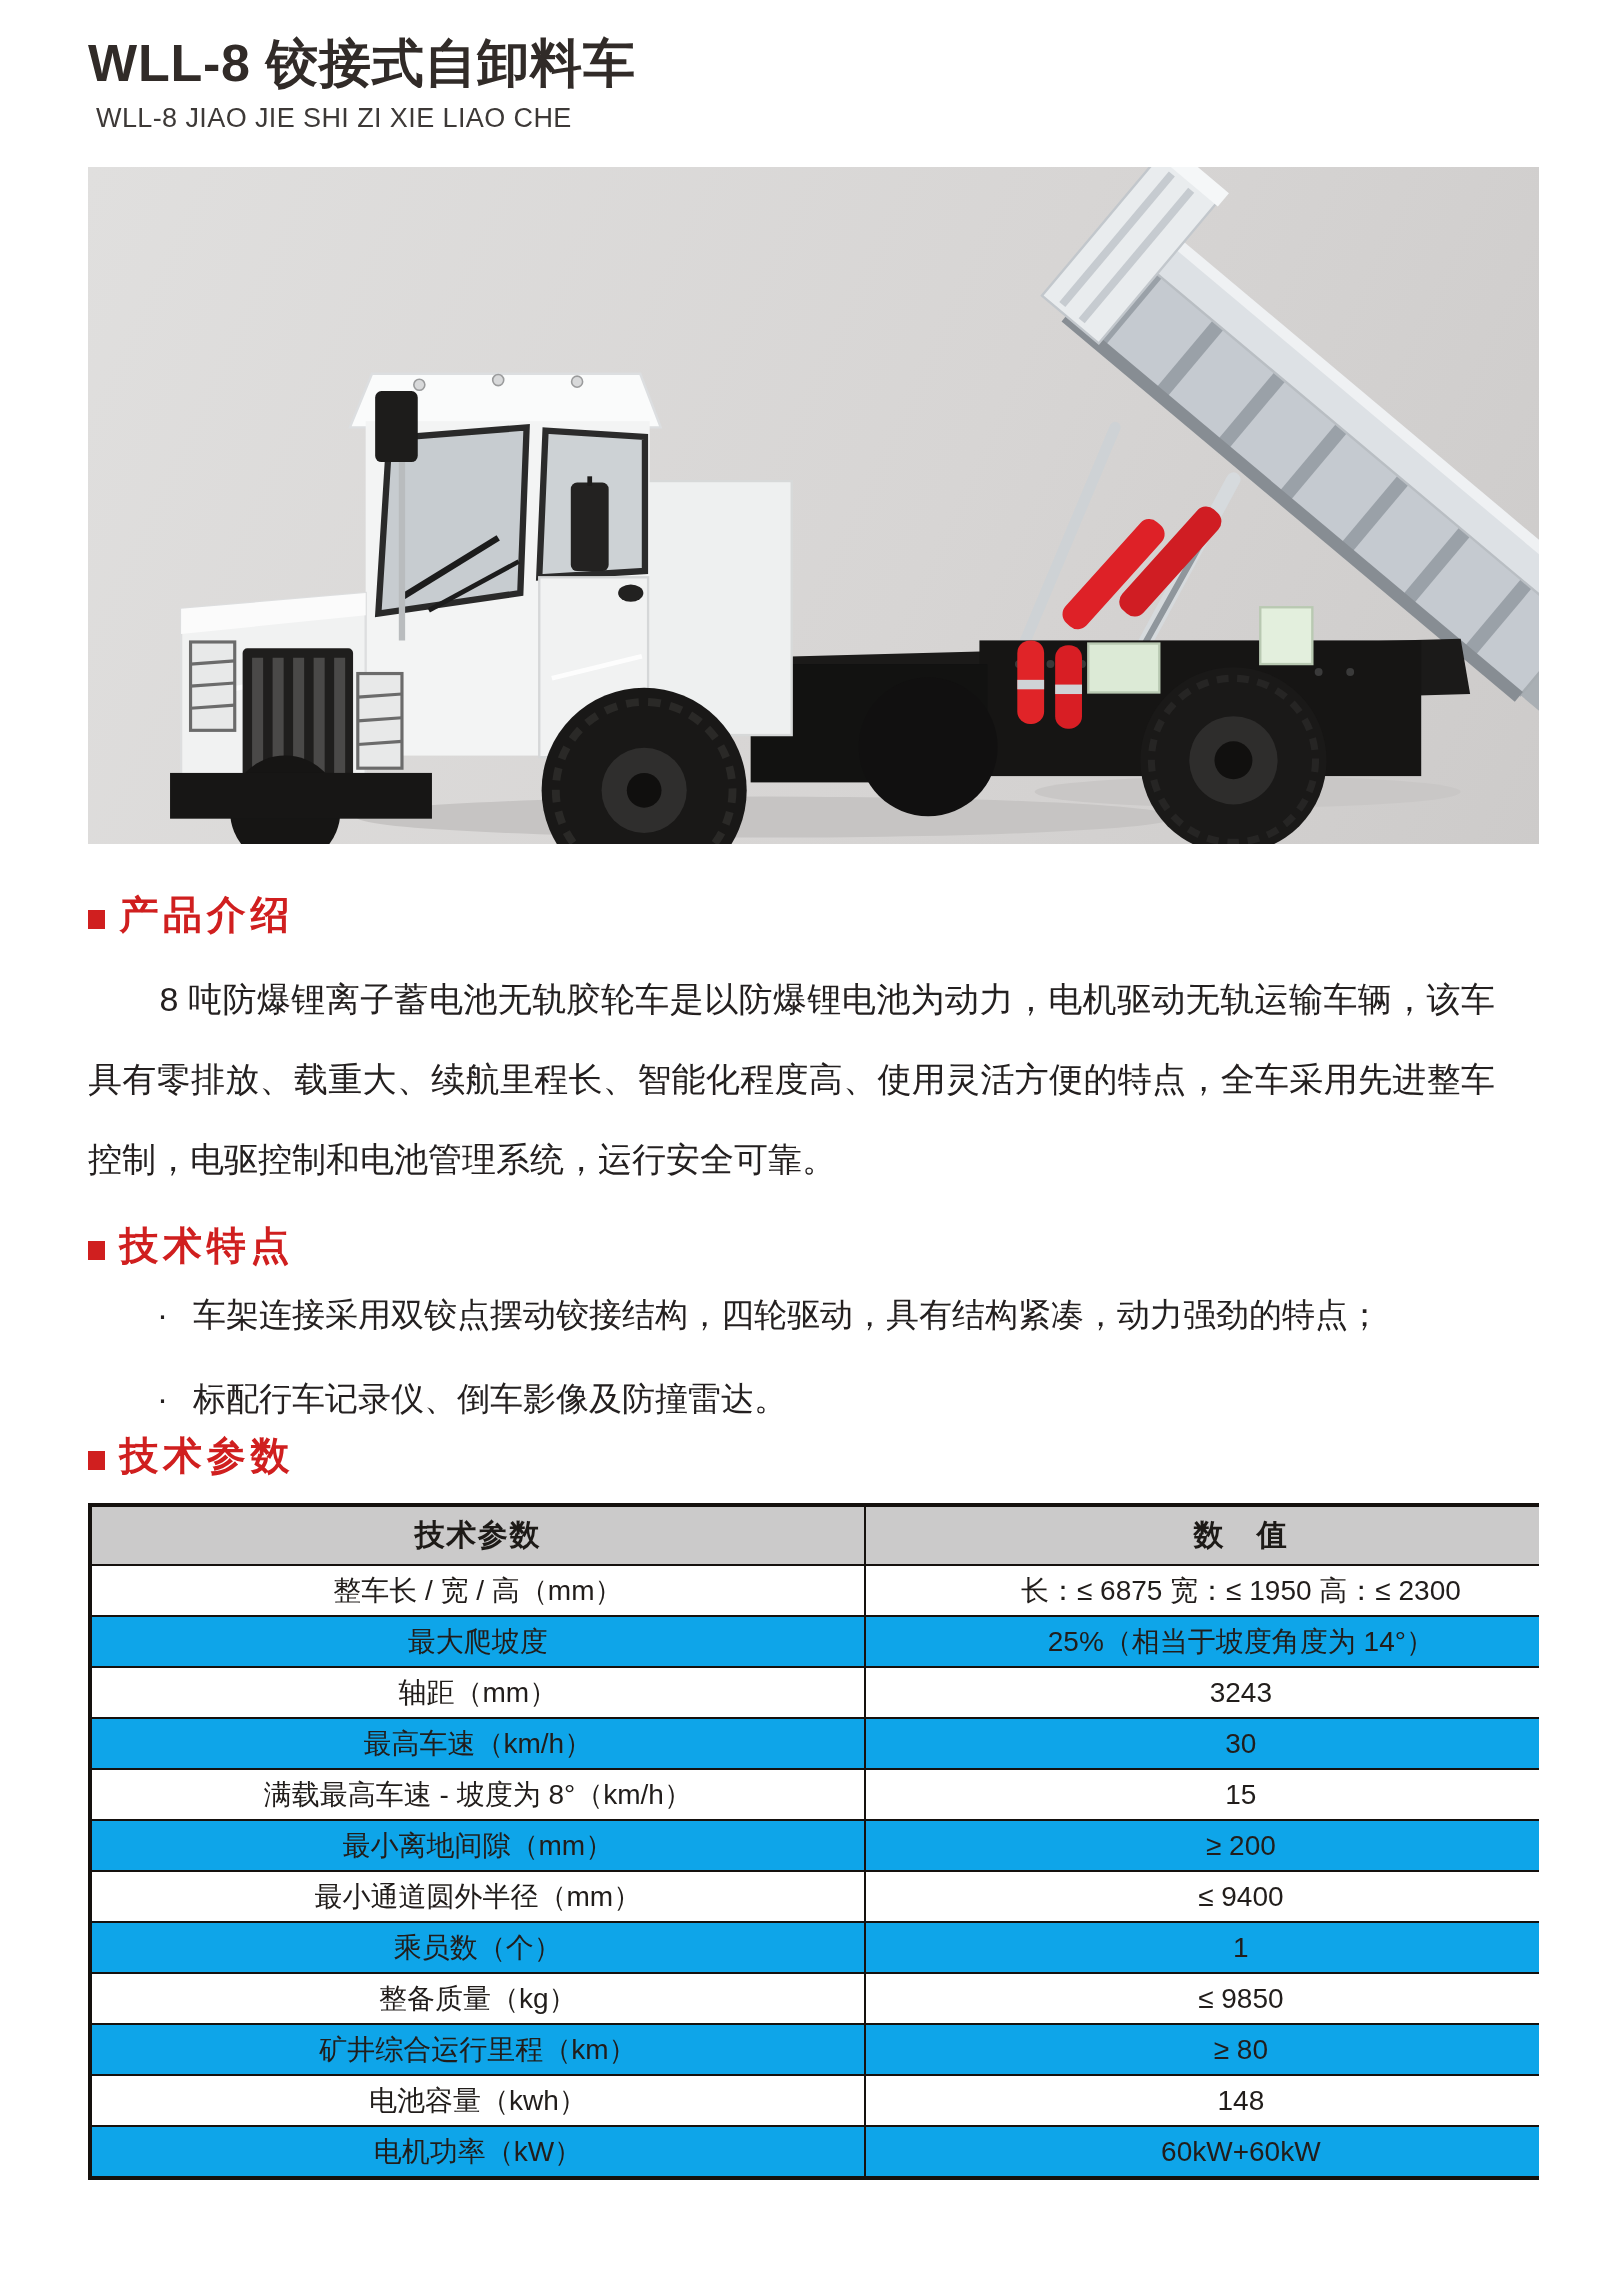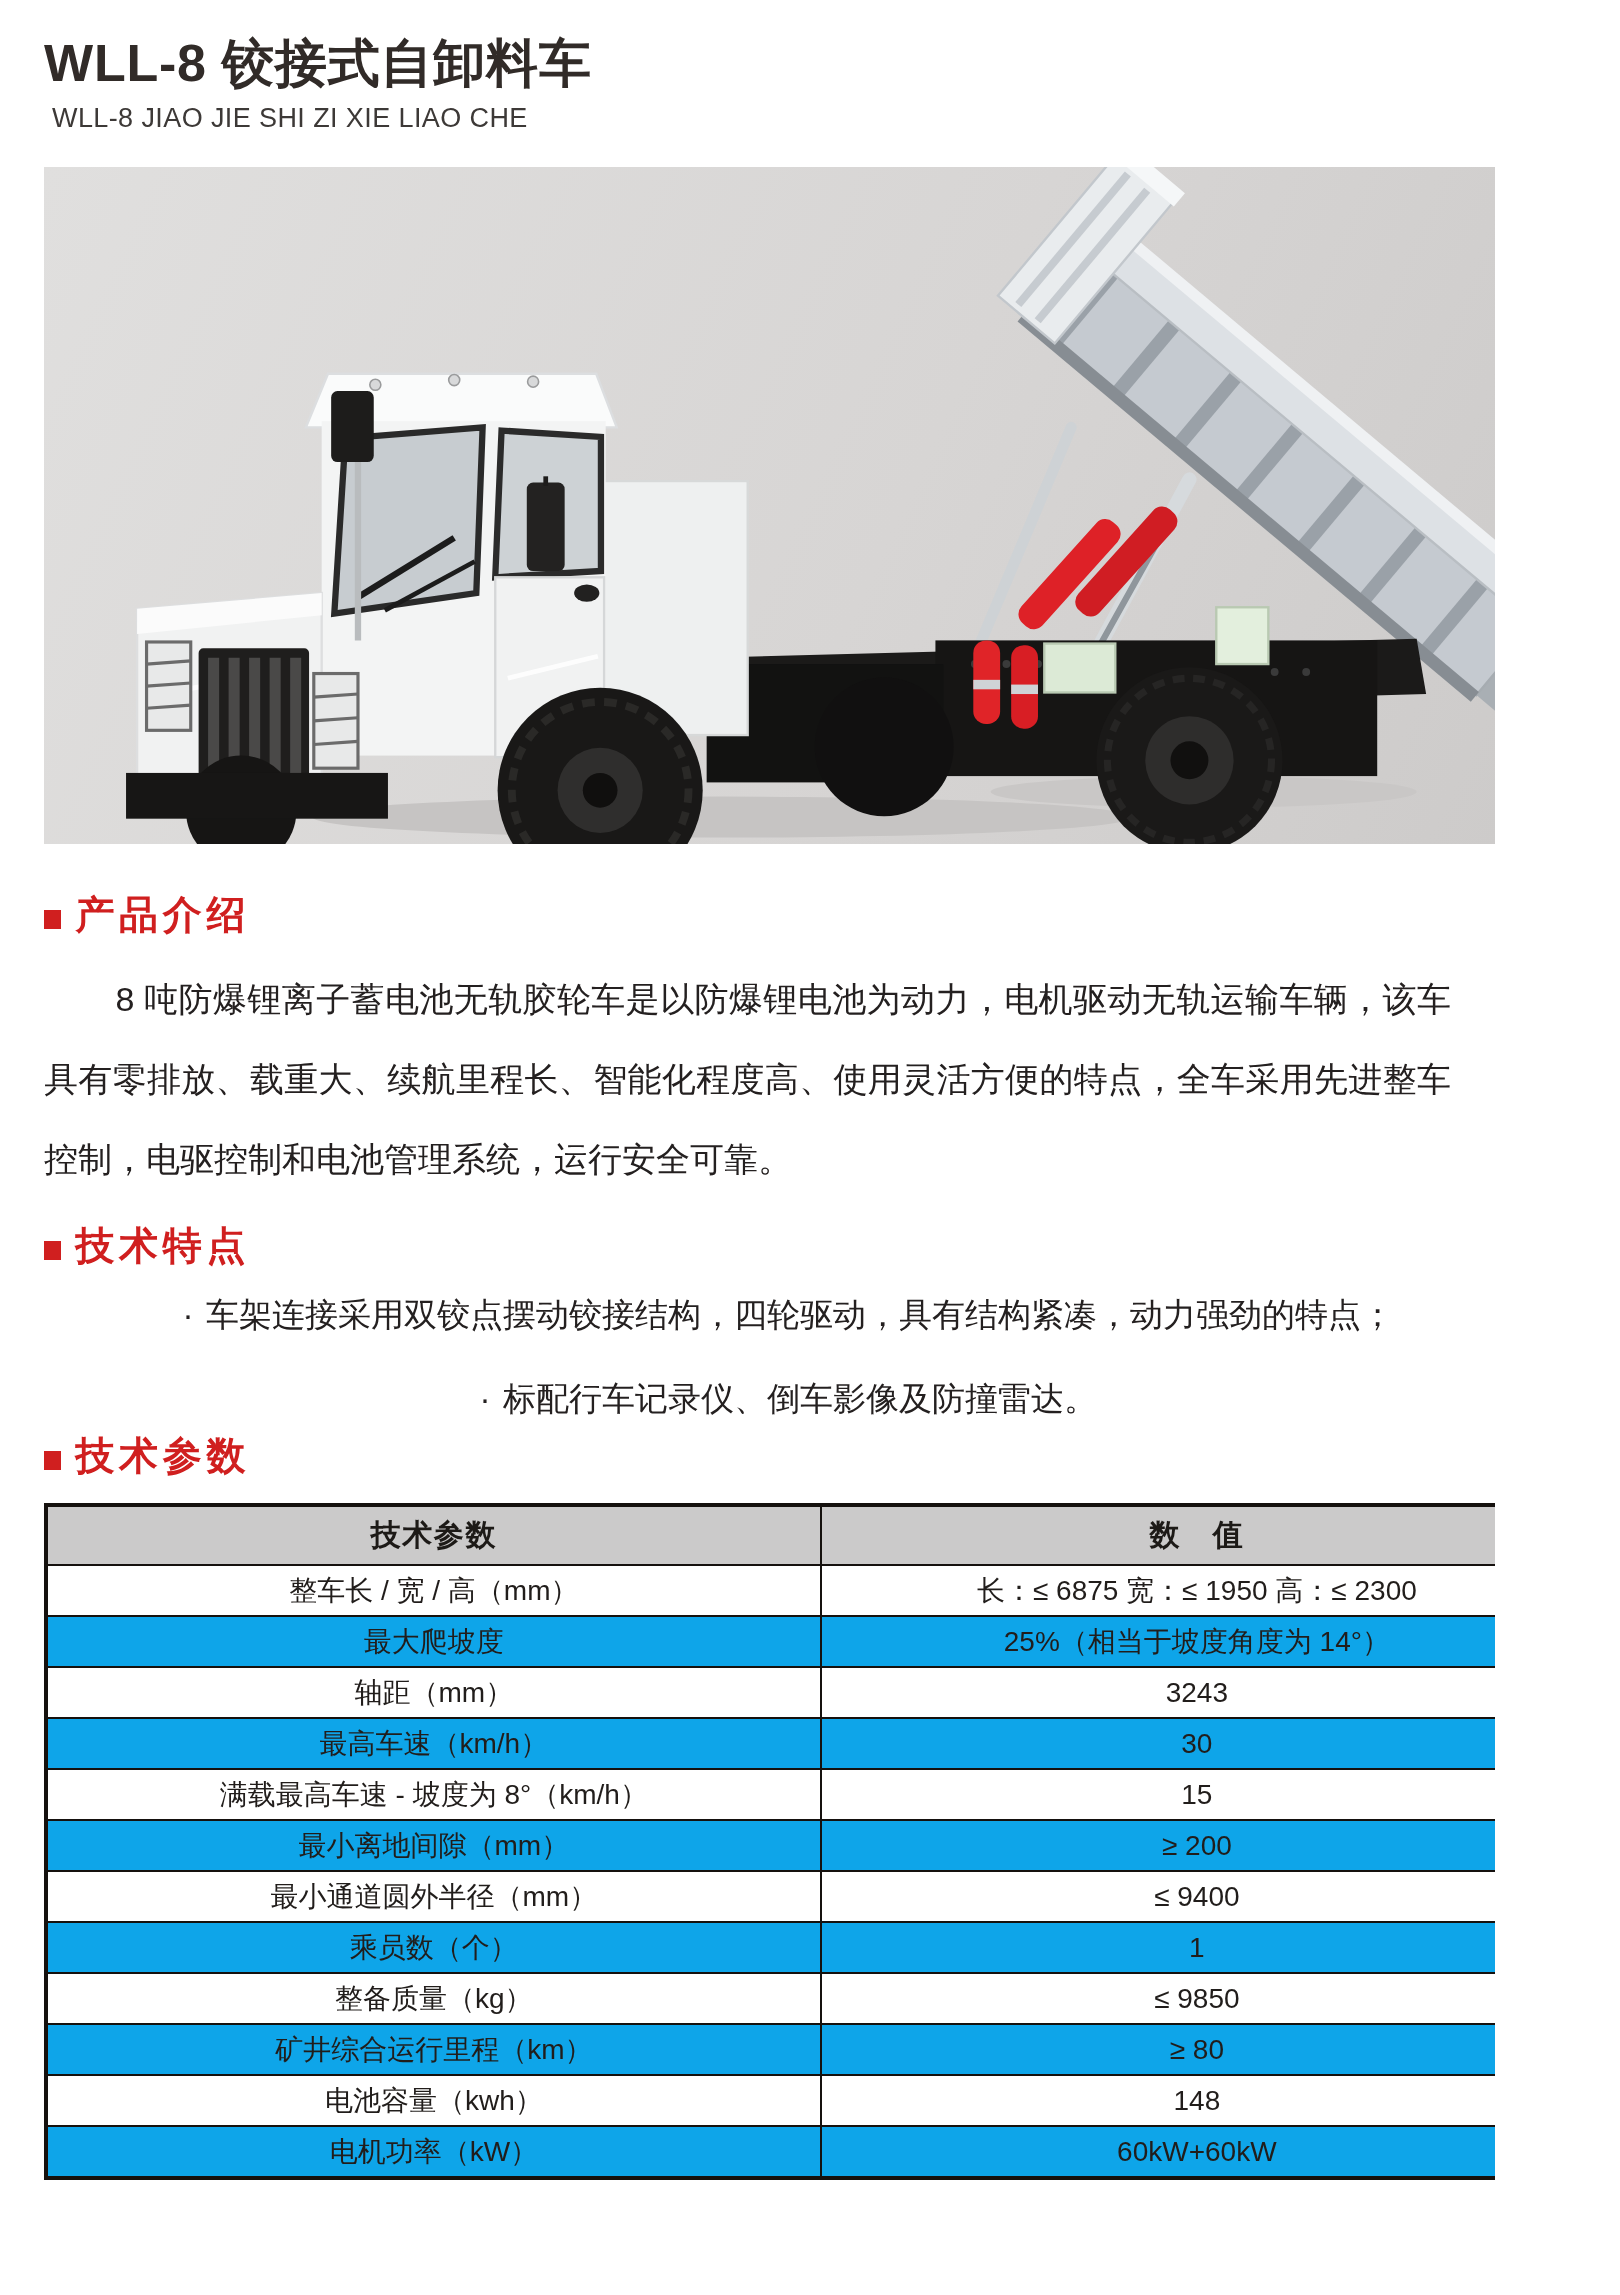--- a/index.html
+++ b/index.html
@@ -1,17 +1,17 @@
 <!DOCTYPE html>
 <html lang="zh" style="font-size:12.6px"><head>
 <meta charset="utf-8">
 <style>
   html,body{margin:0;padding:0;background:#ffffff;}
   body{width:1621px;font-family:"Liberation Sans","DejaVu Sans",sans-serif;color:#262220;}
-  .page{width:1495px;height:2295px;overflow:hidden;position:relative;background:#fff;}
+  .page{width:1495px;height:2295px;overflow:hidden;position:relative;background:#fff;padding-left:44px;}
   .content{padding:0 44px;}
 
   
   .title{margin:0;padding-top:35px;font-size:52px;line-height:1.1;font-weight:700;
          color:#312b28;letter-spacing:0.8px;}
   .subtitle{margin:11px 0 0 8px;font-size:27px;font-weight:400;color:#3d3937;letter-spacing:0.4px;}
 
   
   .hero{margin-top:33px;width:1532px;height:677px;
         background:linear-gradient(115deg,#e0dfde 0%,#d7d5d4 55%,#cccac9 100%);}
@@ -23,21 +23,21 @@
   .sec-title{font-size:39px;font-weight:700;color:#d01f1f;letter-spacing:4.7px;line-height:1.15;text-align:right;}
   .mt-intro{margin-top:49px;}
   .mt-feat{margin-top:24px;}
   .mt-spec{margin-top:16px;}
 
   
   .intro-p{margin:22px 0 0 0;font-size:34px;line-height:2.35;text-align:justify;
            text-indent:2.1em;color:#242020;}
 
   
-  .feat-list{margin:27px 0 0 0;padding:0;list-style:none;text-align:center;}
+  .feat-list{margin:27px 0 0 0;padding:0;list-style:none;}
   .feat-item{font-size:33px;line-height:1.15;margin:0 0 47px 69px;color:#242020;}
   .feat-item:last-child{margin-bottom:0;}
   .bullet-dot{display:inline-block;width:36px;color:#242020;}
 
   
   .spec-table{margin-top:24px;width:1532px;border-collapse:collapse;border:4px solid #15110e;
               table-layout:fixed;}
   .spec-table th,.spec-table td{border:2.4px solid #15110e;text-align:center;vertical-align:middle;
               padding:0 9.5px;overflow:hidden;}
   .spec-table th{height:57px;background:#cbcaca;font-size:30px;font-weight:700;

